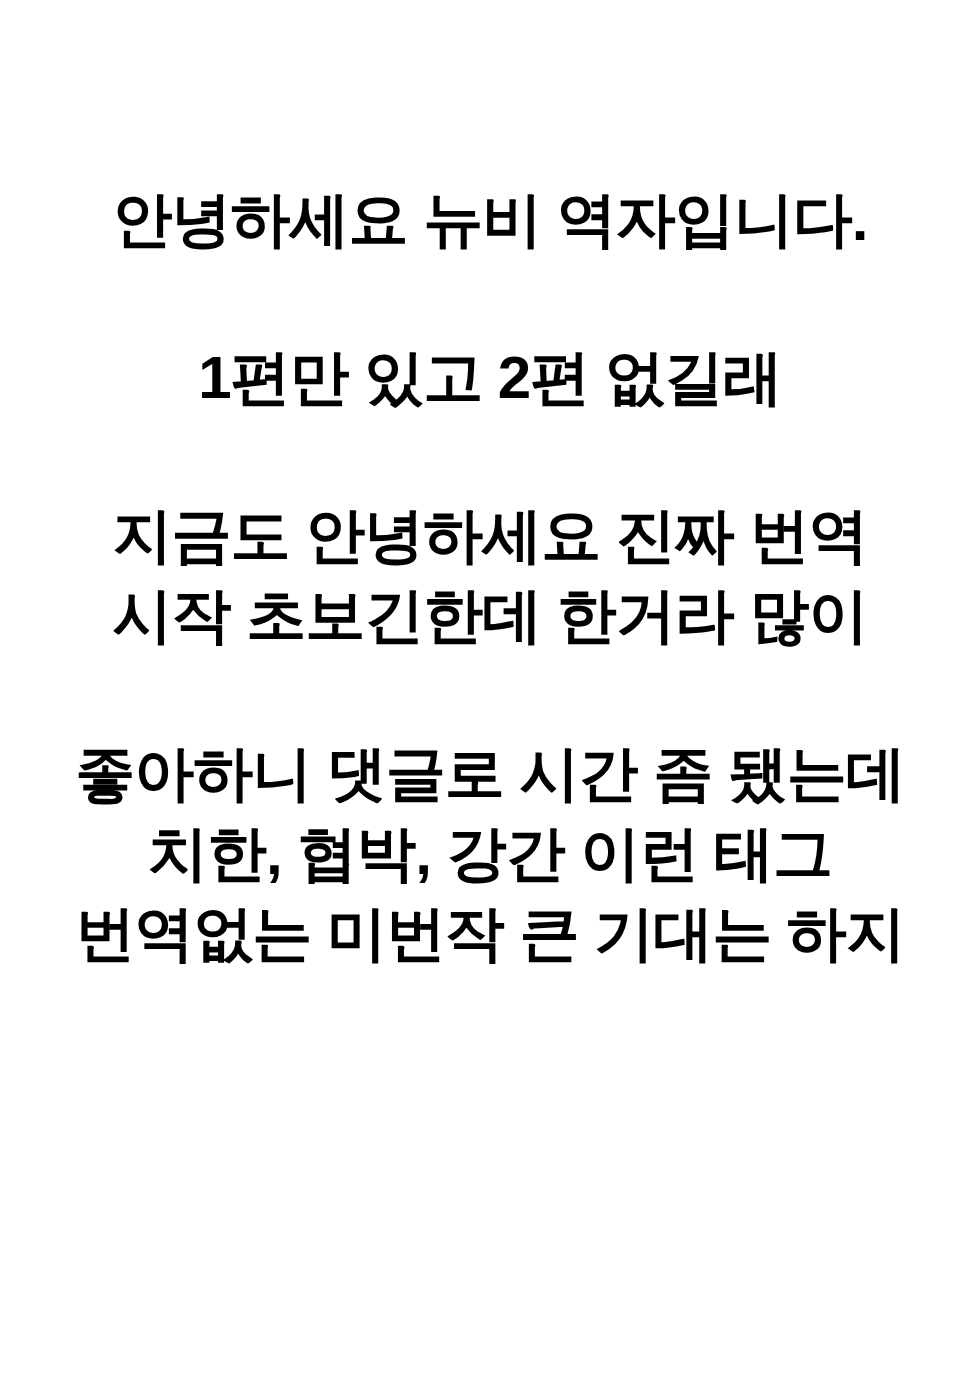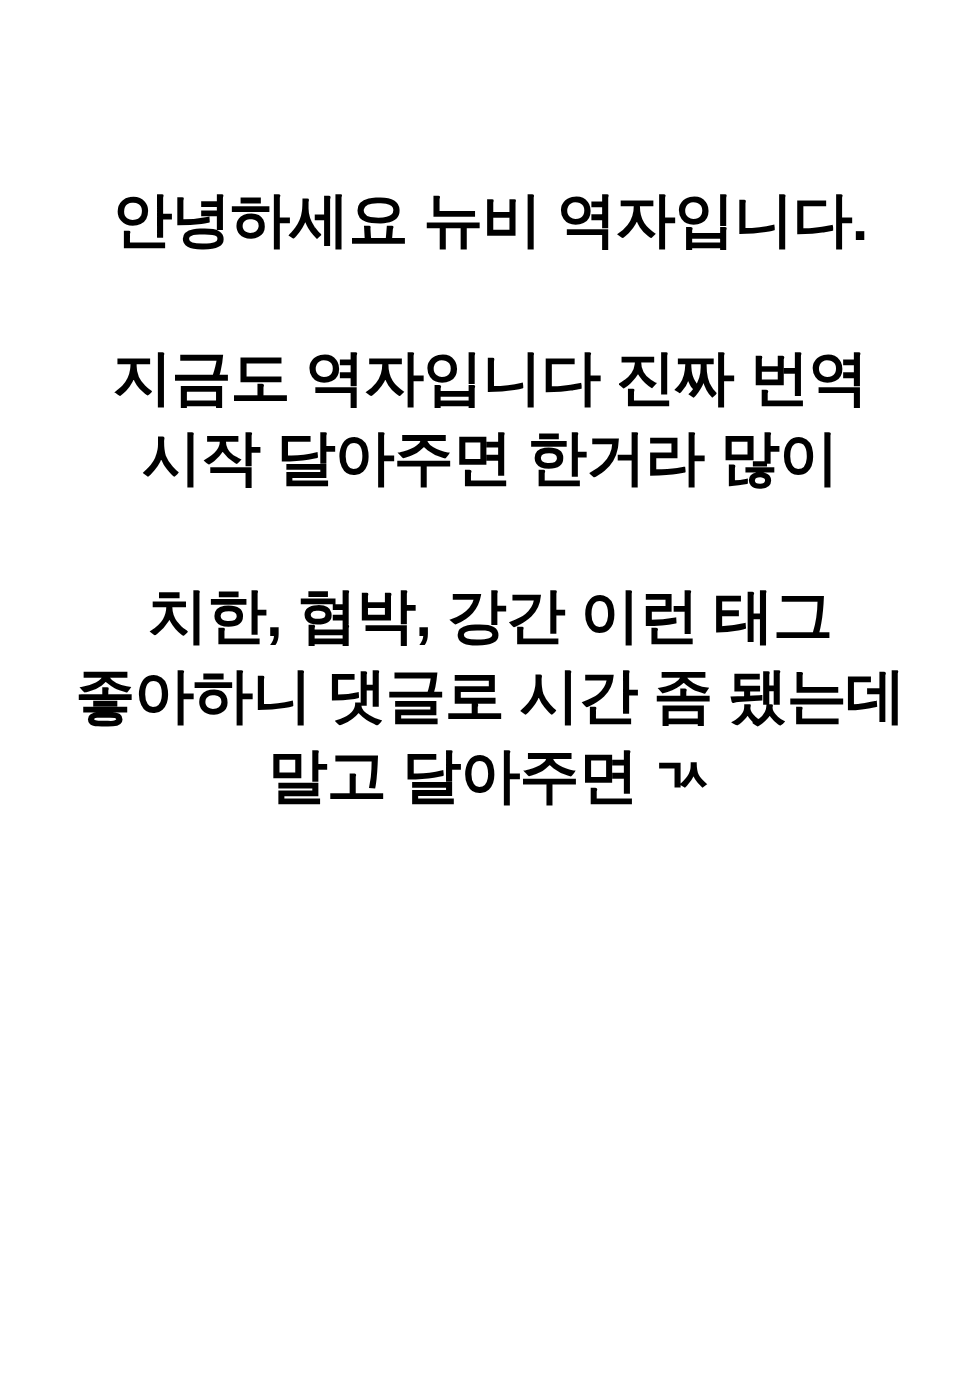--- a/index.html
+++ b/index.html
@@ -35,26 +35,27 @@
 </head>
 <body style="background: rgb(255, 255, 255);">
 
 <div class="page" style="color: rgb(0, 0, 0);">
 
   <div class="para">
     <div class="line">안녕하세요 뉴비 역자입니다.</div>
   </div>
 
   <div class="para">
+    <div class="line">1편만 있고 2편 없길래</div>
   </div>
 
   <div class="para">
-    <div class="line">지금도 역자입니다 진짜 번역</div>
-    <div class="line">시작 달아주면 한거라 많이</div>
+    <div class="line">지금도 안녕하세요 진짜 번역</div>
+    <div class="line">시작 초보긴한데 한거라 많이</div>
   </div>
 
   <div class="para">
+    <div class="line">좋아하니 댓글로 시간 좀 됐는데</div>
     <div class="line">치한, 협박, 강간 이런 태그</div>
-    <div class="line">좋아하니 댓글로 시간 좀 됐는데</div>
-    <div class="line">말고 달아주면 ㄳ</div>
+    <div class="line">번역없는 미번작 큰 기대는 하지</div>
   </div>
 
 </div>
 
 </body></html>

